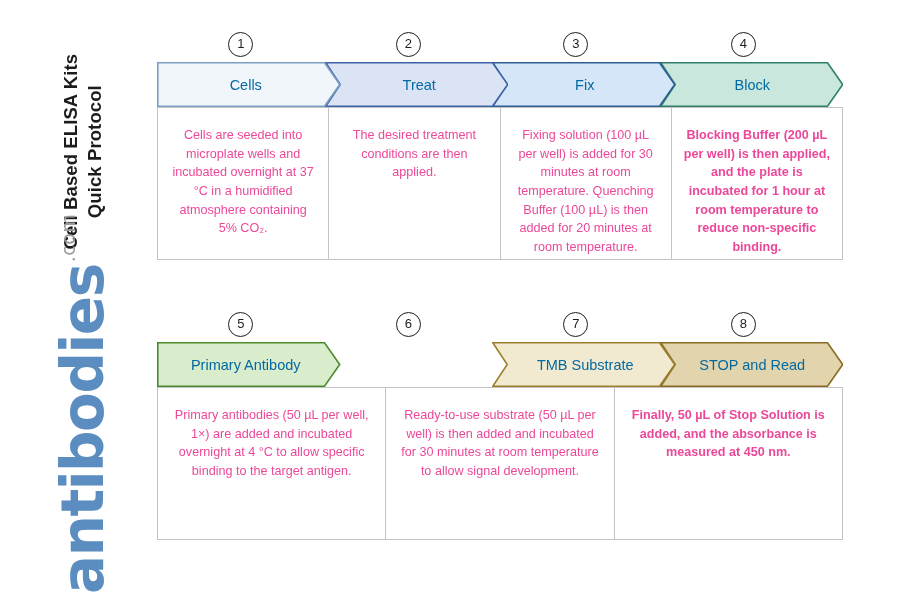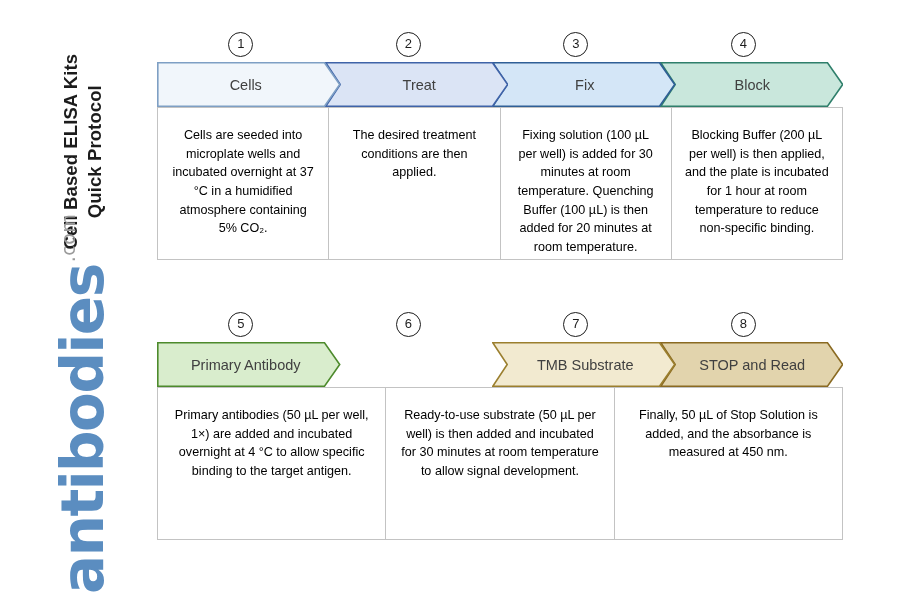--- a/index.html
+++ b/index.html
@@ -111,44 +111,44 @@
   }
   .chev {
     position: absolute;
     top: 0;
     height: 45px;
     box-sizing: border-box;
     display: flex;
     align-items: center;
     justify-content: center;
     font-size: 14.5px;
-    color: #404040;
+    color: #0369a1;
   }
   .chev span { position: relative; z-index: 2; }
 
   .cells-band {
     position: relative;
     width: 686px;
     height: 153px;
     border: 1px solid #c3c3c3;
     box-sizing: border-box;
     background: #ffffff;
     display: flex;
   }
   .cell {
     flex: 1 1 0;
     box-sizing: border-box;
     border-right: 1px solid #c3c3c3;
     padding: 18px 12px 8px 12px;
     font-size: 12.6px;
     line-height: 1.48;
     text-align: center;
-    color: #000000;
-  }
-  .cell:last-child { border-right: none; }
+    color: #ec4899;
+  }
+  .cell:last-child { border-right: none; font-weight: bold; }
   .cell-txt { display: block; }
 </style>
 </head>
 <body>
 
 <div class="side-title">
   <div class="side-title-inner">
     <span class="ln">Cell Based ELISA Kits</span>
     <span class="ln">Quick Protocol</span>
   </div>

